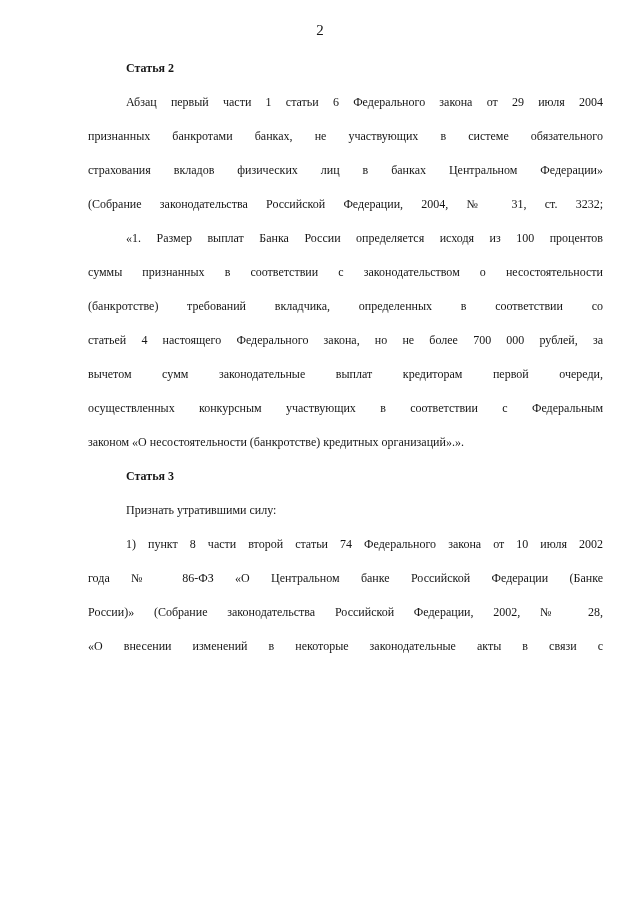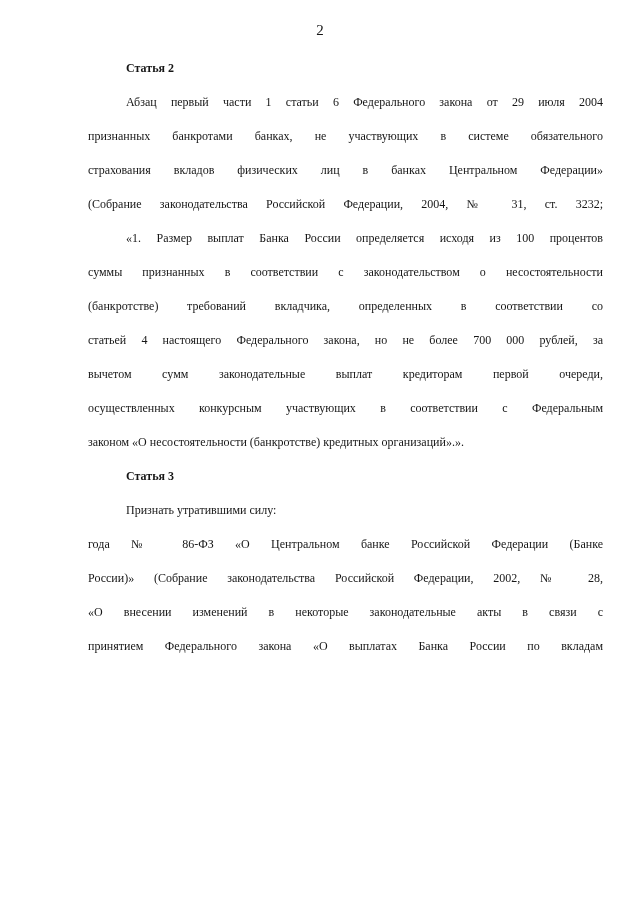--- a/index.html
+++ b/index.html
@@ -74,21 +74,21 @@
         <div class="line">осуществленных конкурсным участвующих в соответствии с Федеральным</div>
         <div class="line flush">законом «О несостоятельности (банкротстве) кредитных организаций».».</div>
       </div>
       <div class="paragraph heading">
         <div class="line first flush">Статья 3</div>
       </div>
       <div class="paragraph body">
         <div class="line first flush">Признать утратившими силу:</div>
       </div>
       <div class="paragraph body">
+        <div class="line first">1) пункт 8 части второй статьи 74 Федерального закона от 10 июля 2002</div>
         <div class="line">года № 86-ФЗ «О Центральном банке Российской Федерации (Банке</div>
         <div class="line">России)» (Собрание законодательства Российской Федерации, 2002, № 28,</div>
       </div>
       <div class="paragraph body">
         <div class="line">«О внесении изменений в некоторые законодательные акты в связи с</div>
-        <div class="line">принятием Федерального закона «О выплатах Банка России по вкладам</div>
       </div>
     </div>
 </div>
 
 </body></html>

